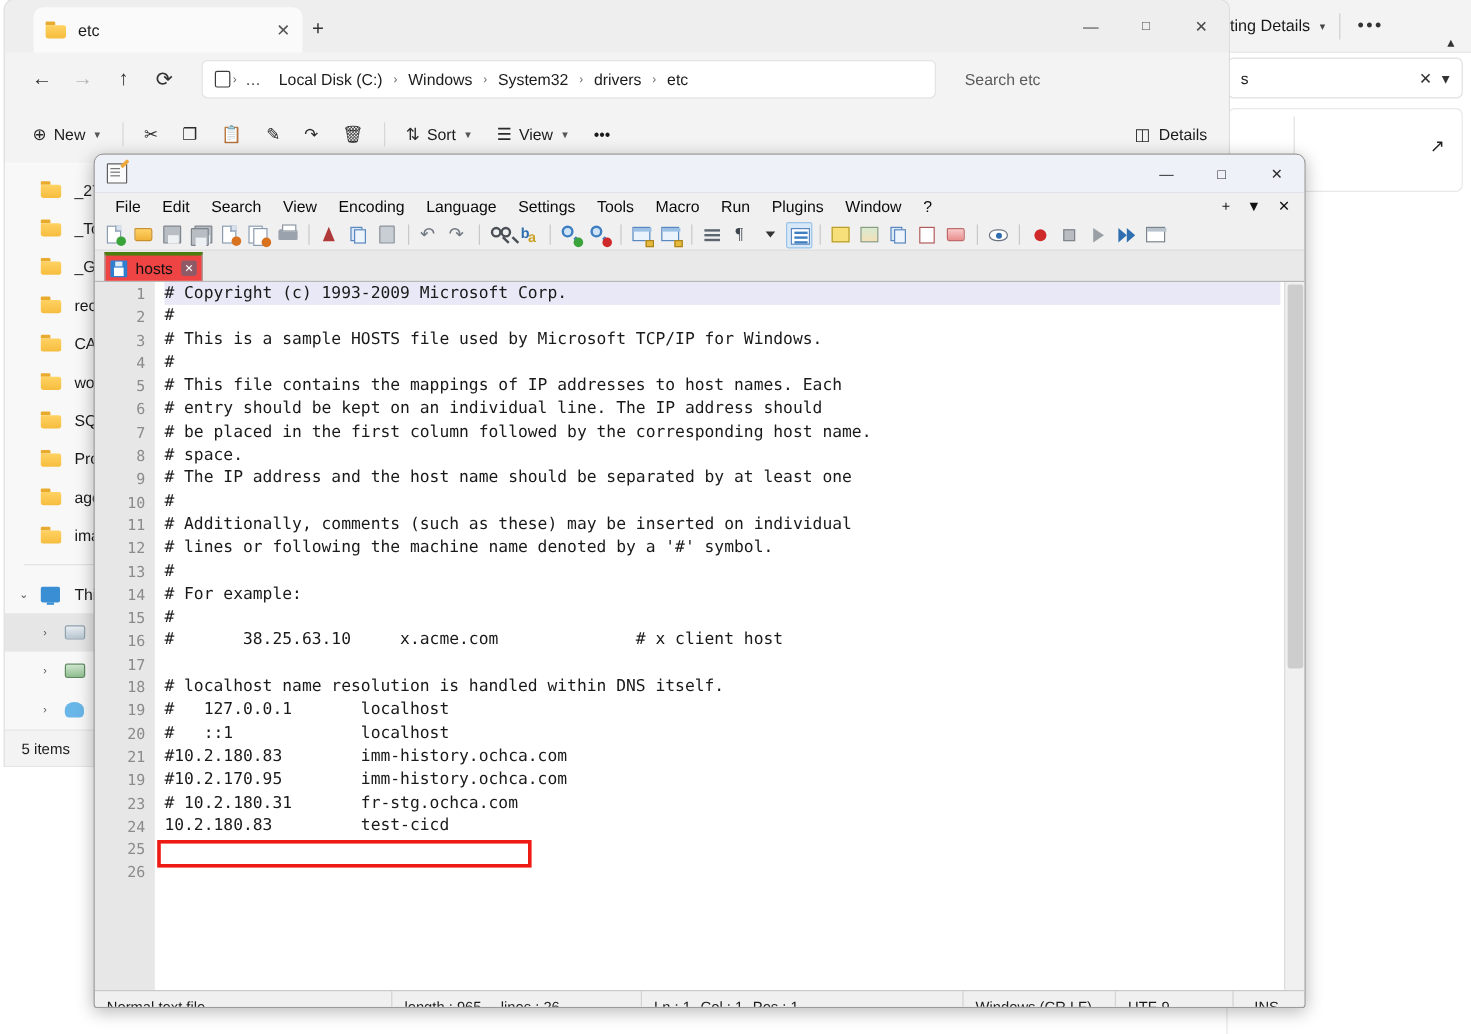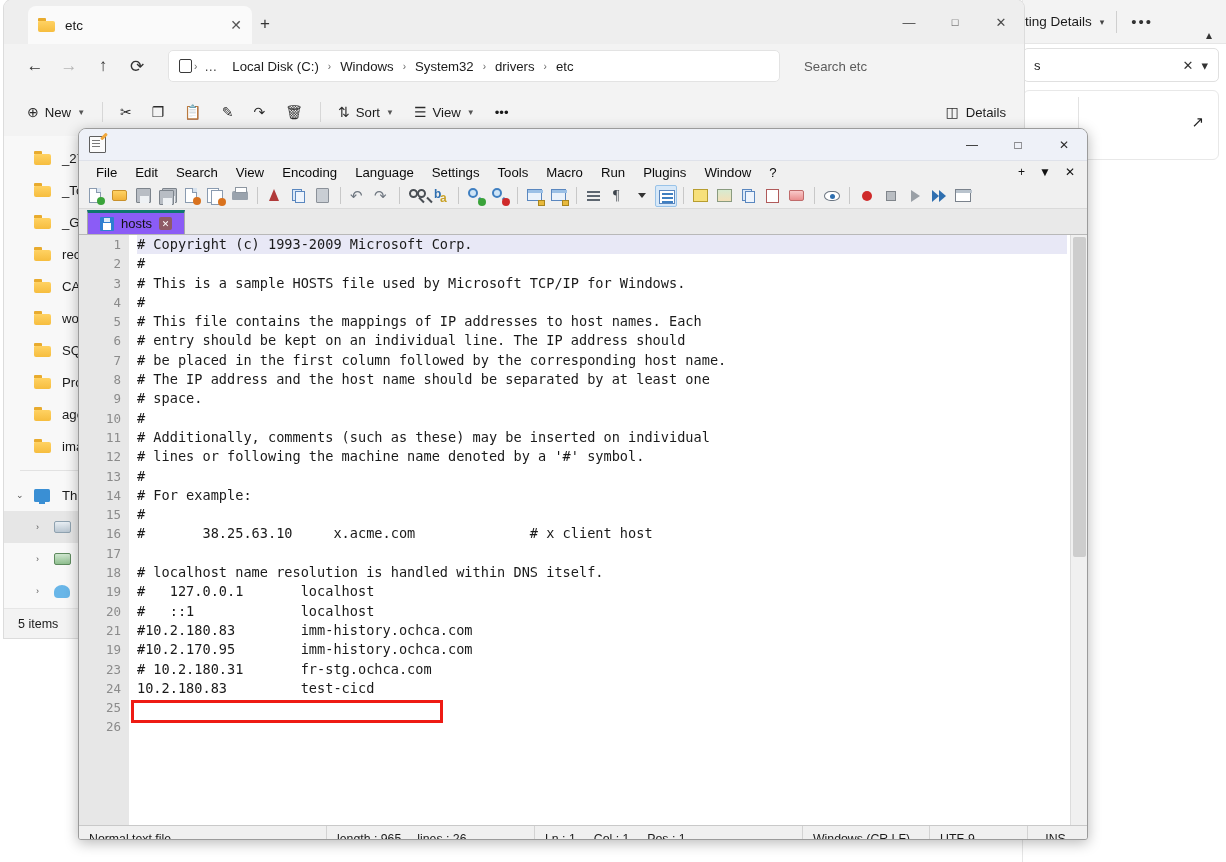--- a/index.html
+++ b/index.html
@@ -208,24 +208,24 @@
   .g-playfast2 { position:absolute; left:11px; top:5px; width:0;height:0;border-top:6px solid transparent;border-bottom:6px solid transparent;border-left:7px solid #2f6fb0;}
   .g-panel { position:absolute; left:3px; top:4px; width:16px; height:13px; background:#fff; border:1px solid #7a828c;}
   .g-panel::after{content:"";position:absolute;left:0;top:0;width:16px;height:3px;background:#b9c3cd;}
 
   .npp-tabbar {
     position:relative; height:26px; background:#e9e9e9;
     display:flex; align-items:flex-end; padding-left:8px;
     border-bottom:1px solid #b8b8b8;
   }
   .npp-tab {
-    height:24px; background:#8b5cf6;
+    height:24px; background:#ef4444;
     border:1px solid #a8a8a8; border-bottom:none;
-    border-top:3px solid #0f766e;
-    display:flex; align-items:center; padding:0 12px; gap:7px;
+    border-top:3px solid #4d7c0f;
+    display:flex; align-items:center; padding:0 4px; gap:7px;
   }
   .npp-tab-ico { width:14px; height:14px; background:#2f7fd0; border-radius:1px; position:relative; flex:none;}
   .npp-tab-ico::after{content:"";position:absolute;left:3px;top:6px;width:8px;height:7px;background:#fff;}
   .npp-tab-ico::before{content:"";position:absolute;left:4px;top:1px;width:6px;height:4px;background:#dbe9f7;}
   .npp-tab-label { font-size:13px; color:#121212;}
   .npp-tab-close { width:13px; height:13px; background:#8f5a66; color:#fff; font-size:9px; display:flex; align-items:center; justify-content:center; border-radius:2px;}
 
   .npp-editor { position:relative; height:590px; background:#ffffff; overflow:hidden; }
   .npp-gutter {
     position:absolute; left:0; top:0; width:50px; height:590px;
@@ -253,21 +253,21 @@
     pointer-events:none;
   }
 
   .npp-status {
     position:relative; height:26px; background:#f0f0f0; border-top:1px solid #c9c9c9;
     display:flex; align-items:center; font-size:12.3px; color:#1b1b1b;
   }
   .st { height:26px; display:flex; align-items:center; padding-left:10px; border-right:1px solid #d3d3d3;}
   .st.s1 { width:248px; }
   .st.s2 { width:208px; gap:16px;}
-  .st.s3 { width:268px; gap:18px;}
+  .st.s3 { width:268px; gap:8px;}
   .st.s4 { width:127px; }
   .st.s5 { width:98px; }
   .st.s6 { width:45px; border-right:none;justify-content:center;}
   .npp-grip { position:absolute; right:3px; bottom:2px; width:12px; height:12px;}
 </style>
 </head>
 <body>
 
 <div id="root">
 
@@ -673,22 +673,22 @@
           <div class="ln">26</div>
         </div>
       <div class="npp-code" id="code">
           <div class="cl cur"># Copyright (c) 1993-2009 Microsoft Corp.</div>
           <div class="cl">#</div>
           <div class="cl"># This is a sample HOSTS file used by Microsoft TCP/IP for Windows.</div>
           <div class="cl">#</div>
           <div class="cl"># This file contains the mappings of IP addresses to host names. Each</div>
           <div class="cl"># entry should be kept on an individual line. The IP address should</div>
           <div class="cl"># be placed in the first column followed by the corresponding host name.</div>
+          <div class="cl"># space.</div>
           <div class="cl"># The IP address and the host name should be separated by at least one</div>
-          <div class="cl"># space.</div>
           <div class="cl">#</div>
           <div class="cl"># Additionally, comments (such as these) may be inserted on individual</div>
           <div class="cl"># lines or following the machine name denoted by a '#' symbol.</div>
           <div class="cl">#</div>
           <div class="cl"># For example:</div>
           <div class="cl">#</div>
           <div class="cl">#       38.25.63.10     x.acme.com              # x client host</div>
           <div class="cl"></div>
           <div class="cl"># localhost name resolution is handled within DNS itself.</div>
           <div class="cl">#   127.0.0.1       localhost</div>

